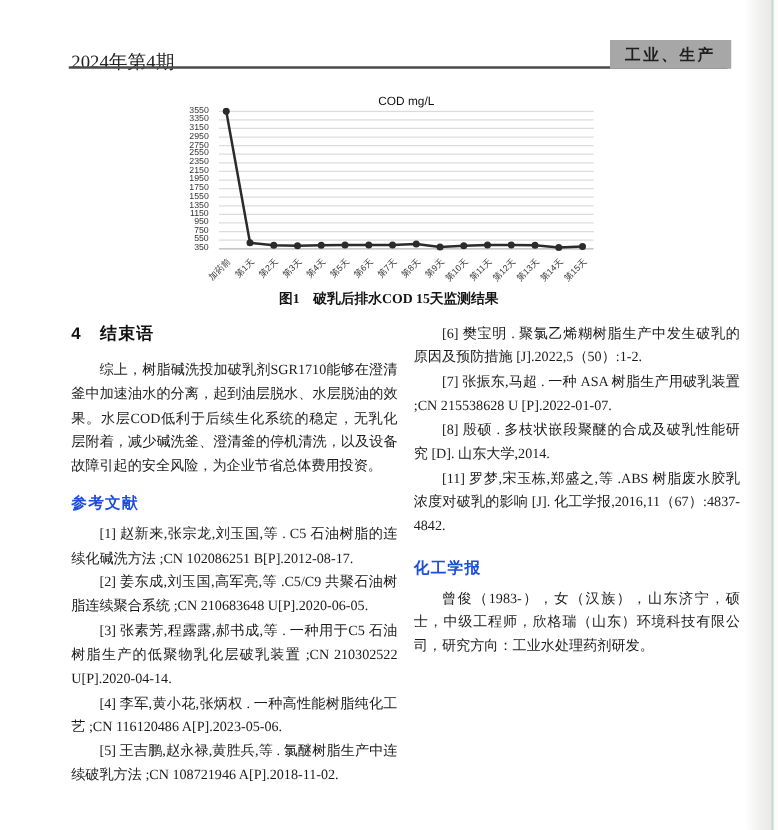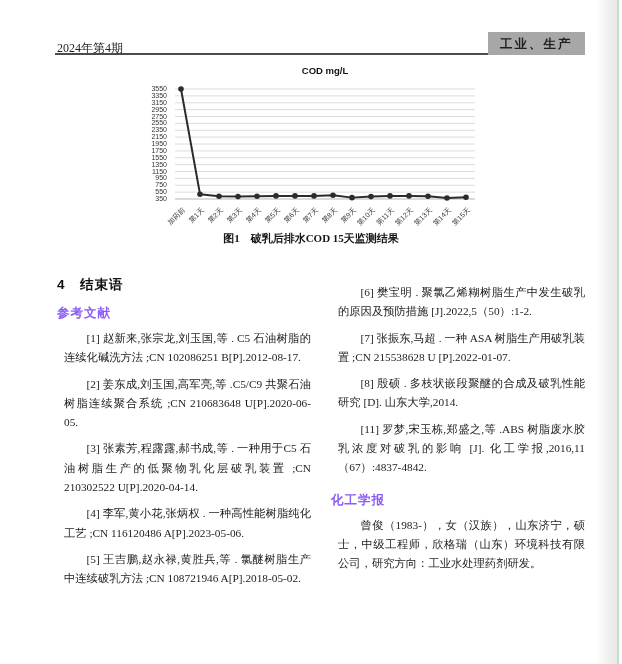--- a/index.html
+++ b/index.html
@@ -8,66 +8,66 @@
     background:#ffffff;color:#1c1c1c;
     font-family:"Liberation Serif","DejaVu Serif",serif;
   }
   
   .scan-band{position:absolute;top:0;height:664px;pointer-events:none;}
   .band-gray{left:596px;width:21px;background:linear-gradient(to right,#ffffff 0%,#f1f1ef 55%,#e9e9e7 100%);}
   .band-line{left:617px;width:2px;background:#c6dacf;}
   .band-white{left:619px;width:3px;background:#fbfbfa;}
 
   
-  .issue{position:absolute;left:57px;top:40px;font-size:12px;color:#222;}
+  .issue{position:absolute;left:57px;top:40px;font-size:15px;color:#222;}
   .rule{position:absolute;left:55px;top:53px;width:527px;height:2px;background:#4b4b4b;}
   .badge{
     position:absolute;left:488px;top:32px;height:23px;box-sizing:border-box;
     padding:4px 12px 0 12px;background:#a7a7a7;color:#1f1f1f;
     font-family:"Liberation Sans","DejaVu Sans",sans-serif;
     font-weight:bold;font-size:12.5px;letter-spacing:2px;
   }
 
   
   .chart-title{
-    position:absolute;left:175px;top:65px;width:300px;text-align:center;
-    font-family:"Liberation Sans","DejaVu Sans",sans-serif;font-size:9.5px;color:#111;font-weight:bold;
+    position:absolute;left:175px;top:76px;width:300px;text-align:center;
+    font-family:"Liberation Sans","DejaVu Sans",sans-serif;font-size:9.5px;color:#111;
   }
   .plot-wrap{position:absolute;left:175px;top:86px;width:300px;height:118px;}
   .ylabels{position:absolute;left:133px;top:86px;width:38px;height:118px;}
   .ylabels div{
     position:absolute;right:4px;width:34px;text-align:right;
     font-family:"Liberation Sans","DejaVu Sans",sans-serif;font-size:7px;color:#333;line-height:8px;
   }
   .xlabels{position:absolute;left:175px;top:203px;width:300px;height:34px;}
   .xlabels div{
     position:absolute;top:2px;width:56px;text-align:right;white-space:nowrap;
     transform:rotate(-45deg);transform-origin:100% 50%;
     font-family:"Liberation Sans","DejaVu Sans",sans-serif;font-size:7px;color:#333;line-height:8px;
   }
   .caption{
     position:absolute;left:0;top:231px;width:622px;text-align:center;
     font-weight:bold;font-size:11px;color:#151515;
   }
 
   
-  .col{position:absolute;top:276px;width:261px;}
+  .col{position:absolute;top:258px;width:261px;}
   .col-left{left:57px;}
   .col-right{left:331px;}
   h2.sec{
     margin:0 0 11px 0;font-family:"Liberation Sans","DejaVu Sans",sans-serif;
     font-size:13.5px;font-weight:bold;color:#111;letter-spacing:1px;
   }
   h3.sub{
     margin:11px 0 7px 0;font-family:"Liberation Sans","DejaVu Sans",sans-serif;
-    font-size:12.5px;font-weight:bold;color:#8b5cf6;letter-spacing:1px;
+    font-size:12.5px;font-weight:bold;color:#1d4ed8;letter-spacing:1px;
   }
   .col-right h3.sub{margin-top:14px;}
   p.par,p.ref{
-    margin:7px;font-size:11.3px;line-height:19.3px;text-align:justify;text-indent:2em;color:#1c1c1c;
+    margin:0;font-size:11.3px;line-height:19.3px;text-align:justify;text-indent:2em;color:#1c1c1c;
   }
   p.par{margin-bottom:2px;}
 </style>
 </head>
 <body>
 
 <div class="scan-band band-gray"></div>
 <div class="scan-band band-line"></div>
 <div class="scan-band band-white"></div>
 
@@ -148,27 +148,28 @@
     <div style="left: 162px;">第11天</div>
     <div style="left: 181px;">第12天</div>
     <div style="left: 200px;">第13天</div>
     <div style="left: 219px;">第14天</div>
     <div style="left: 238px;">第15天</div>
   </div>
 <div class="caption">图1　破乳后排水COD 15天监测结果</div>
 
 <div class="col col-left">
   <h2 class="sec">4　结束语</h2>
+  <p class="par">综上，树脂碱洗投加破乳剂SGR1710能够在澄清釜中加速油水的分离，起到油层脱水、水层脱油的效果。水层COD低利于后续生化系统的稳定，无乳化层附着，减少碱洗釜、澄清釜的停机清洗，以及设备故障引起的安全风险，为企业节省总体费用投资。</p>
   <h3 class="sub">参考文献</h3>
   <div>
       <p class="ref">[1] 赵新来,张宗龙,刘玉国,等 . C5 石油树脂的连续化碱洗方法 ;CN 102086251 B[P].2012-08-17.</p>
       <p class="ref">[2] 姜东成,刘玉国,高军亮,等 .C5/C9 共聚石油树脂连续聚合系统 ;CN 210683648 U[P].2020-06-05.</p>
       <p class="ref">[3] 张素芳,程露露,郝书成,等 . 一种用于C5 石油树脂生产的低聚物乳化层破乳装置 ;CN 210302522 U[P].2020-04-14.</p>
       <p class="ref">[4] 李军,黄小花,张炳权 . 一种高性能树脂纯化工艺 ;CN 116120486 A[P].2023-05-06.</p>
-      <p class="ref">[5] 王吉鹏,赵永禄,黄胜兵,等 . 氯醚树脂生产中连续破乳方法 ;CN 108721946 A[P].2018-05-02.</p>
+      <p class="ref">[5] 王吉鹏,赵永禄,黄胜兵,等 . 氯醚树脂生产中连续破乳方法 ;CN 108721946 A[P].2018-11-02.</p>
     </div>
 </div>
 
 <div class="col col-right">
   <div>
       <p class="ref">[6] 樊宝明 . 聚氯乙烯糊树脂生产中发生破乳的原因及预防措施 [J].2022,5（50）:1-2.</p>
       <p class="ref">[7] 张振东,马超 . 一种 ASA 树脂生产用破乳装置 ;CN 215538628 U [P].2022-01-07.</p>
       <p class="ref">[8] 殷硕 . 多枝状嵌段聚醚的合成及破乳性能研究 [D]. 山东大学,2014.</p>
       <p class="ref">[11] 罗梦,宋玉栋,郑盛之,等 .ABS 树脂废水胶乳浓度对破乳的影响 [J]. 化工学报,2016,11（67）:4837-4842.</p>
     </div>

